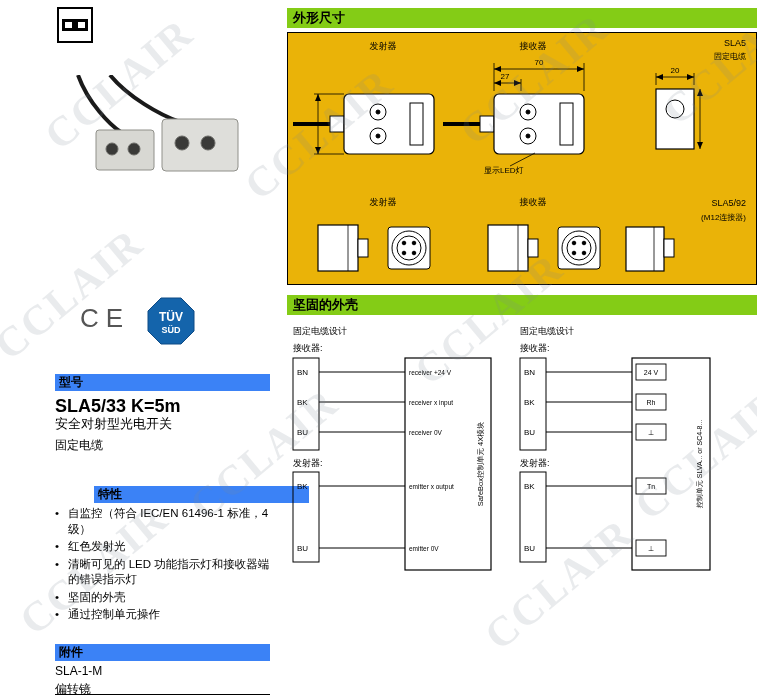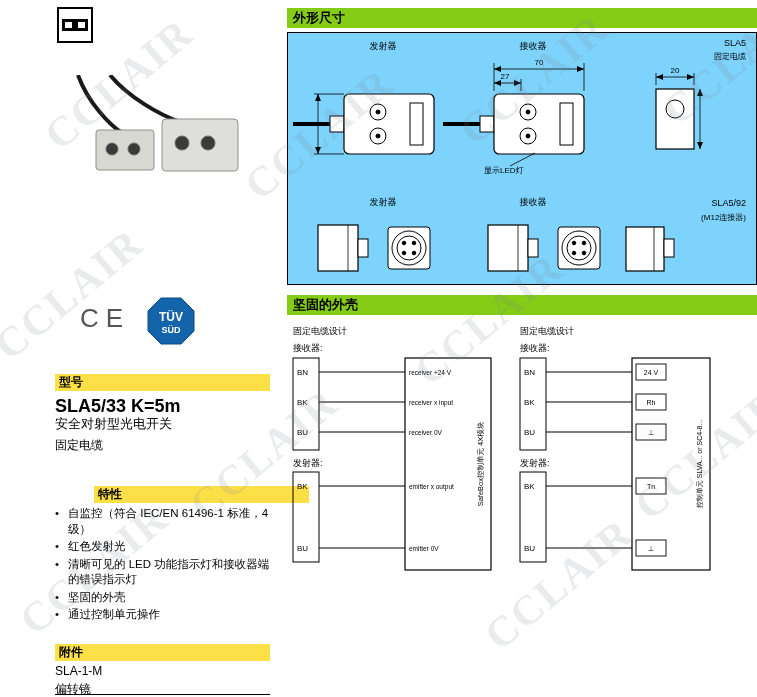--- a/index.html
+++ b/index.html
@@ -4,21 +4,21 @@
 <style>
   * { margin:0; padding:0; box-sizing:border-box; }
   html,body { width:757px; height:697px; }
   body {
     position:relative; background:#ffffff; overflow:hidden;
     font-family:"Liberation Sans","DejaVu Sans",sans-serif; color:#000;
   }
   .abs { position:absolute; }
   .hdr-left {
     position:absolute; left:55px; width:215px; height:17px;
-    background:#fde047; font-weight:bold; font-size:12px; line-height:17px;
+    background:#3b82f6; font-weight:bold; font-size:12px; line-height:17px;
     padding-left:4px;
   }
   .hdr-right {
     position:absolute; left:287px; width:470px; height:20px;
     background:#84cc16; font-weight:bold; font-size:13px; line-height:20px;
     padding-left:6px;
   }
   .watermark {
     position:absolute; z-index:9; pointer-events:none; user-select:none;
     font-family:"Liberation Serif","DejaVu Serif",serif; font-weight:bold;
@@ -109,21 +109,21 @@
     </li>
 </ul>
 
 <div class="hdr-left" style="top:644px;">附件</div>
 <div class="abs" style="left:55px;top:664px;font-size:12px;font-weight:normal;">SLA-1-M</div>
 <div class="abs" style="left:55px;top:681px;font-size:12px;">偏转镜</div>
 <div class="abs" style="left:55px;top:694px;width:215px;border-top:1px solid #000;"></div>
 
 <div class="hdr-right" style="top:8px;">外形尺寸</div>
 
-<div class="abs" style="left:287px;top:32px;width:470px;height:253px;border:1px solid #000;background:#7dd3fc;">
+<div class="abs" style="left:287px;top:32px;width:470px;height:253px;border:1px solid #000;background:#eab308;">
   <svg width="468" height="251" viewBox="0 0 468 251">
     <defs>
       <marker id="arr" markerUnits="userSpaceOnUse" markerWidth="7" markerHeight="6" refX="7" refY="3" orient="auto-start-reverse">
         <path d="M0,0 L7,3 L0,6 z" fill="#000"></path>
       </marker>
     </defs>
 
     <text x="95" y="16" font-size="9" text-anchor="middle">发射器</text>
     <text x="245" y="16" font-size="9" text-anchor="middle">接收器</text>
     <text x="458" y="13" font-size="9" text-anchor="end">SLA5</text>

